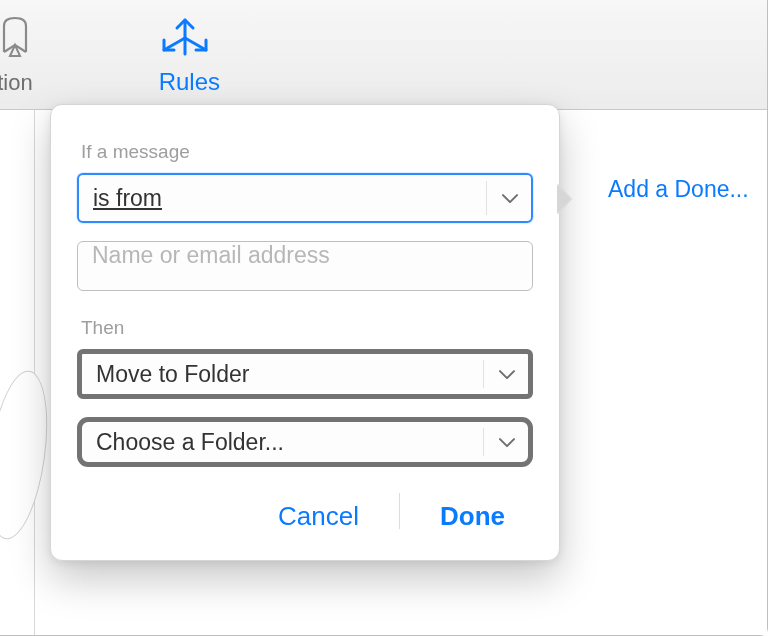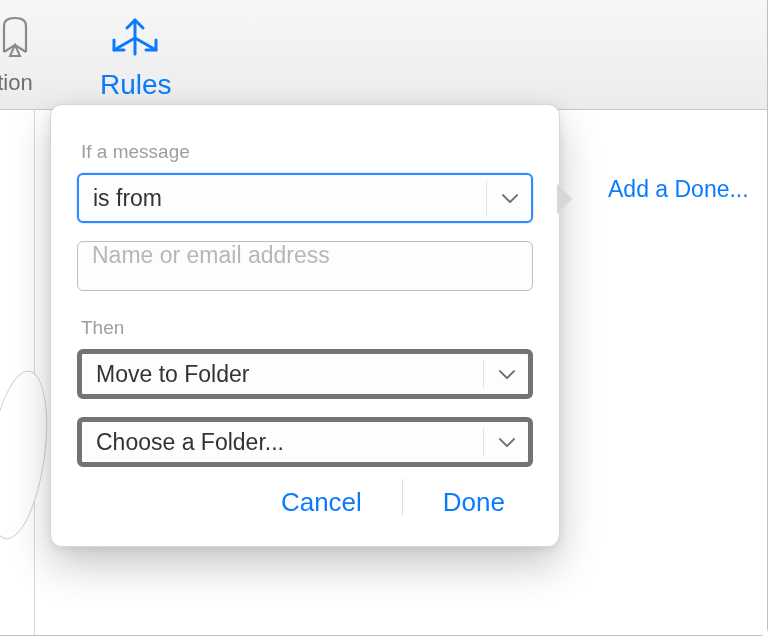--- a/index.html
+++ b/index.html
@@ -38,23 +38,23 @@
     }
     .toolbar-item-left .icon {
       display: block;
       margin: 0 auto 6px;
     }
     .toolbar-item-rules {
       position: absolute;
       left: 100px;
       top: 8px;
       width: 120px;
-      text-align: left;
+      text-align: right;
       color: #0a7bff;
-      font-size: 28px;
+      font-size: 24px;
       font-weight: 500;
     }
     .toolbar-item-rules .icon {
       display: block;
       margin: 0 auto 2px;
     }
     
     .content {
       position: absolute;
       top: 110px;
@@ -127,20 +127,21 @@
       align-items: center;
       padding: 0 50px 0 14px;
       font-size: 23px;
       color: #333;
       cursor: default;
       margin-bottom: 18px;
     }
     .select-box.focused {
       border: 2.5px solid #2e8bff;
       box-shadow: 0 0 0 1px rgba(46,139,255,0.15);
+      text-decoration: underline;
     }
     .select-divider {
       position: absolute;
       right: 44px;
       top: 6px;
       bottom: 6px;
       width: 1px;
       background: #e2e2e2;
     }
     .select-chevron {
@@ -154,38 +155,38 @@
       border: 1px solid #bfbfbf;
       border-radius: 6px;
       background: #fdfdfd;
       display: flex;
       align-items: flex-start;
       padding: 0 14px;
       font-size: 23px;
       color: #b7b7b7;
       margin-bottom: 26px;
     }
-    .folder-box { margin-bottom: 12px; }
+    .folder-box { margin-bottom: 26px; border-radius: 11px; }
     .button-row {
       display: flex;
       justify-content: flex-end;
       align-items: flex-start;
       gap: 12px;
       margin-top: 4px;
     }
     .btn {
       font-size: 26px;
       color: #0a7bff;
       padding: 8px 28px;
       cursor: pointer;
       background: none;
       border: none;
       font-family: inherit;
     }
-    .btn-done { font-weight: 400; }
+    .btn-done { font-weight: 700; }
     .btn-sep {
       width: 1px;
       height: 36px;
       background: #dcdcdc;
     }
     .left-blob {
       position:absolute;
       left:-10px;
       top:370px;
       width:55px;

